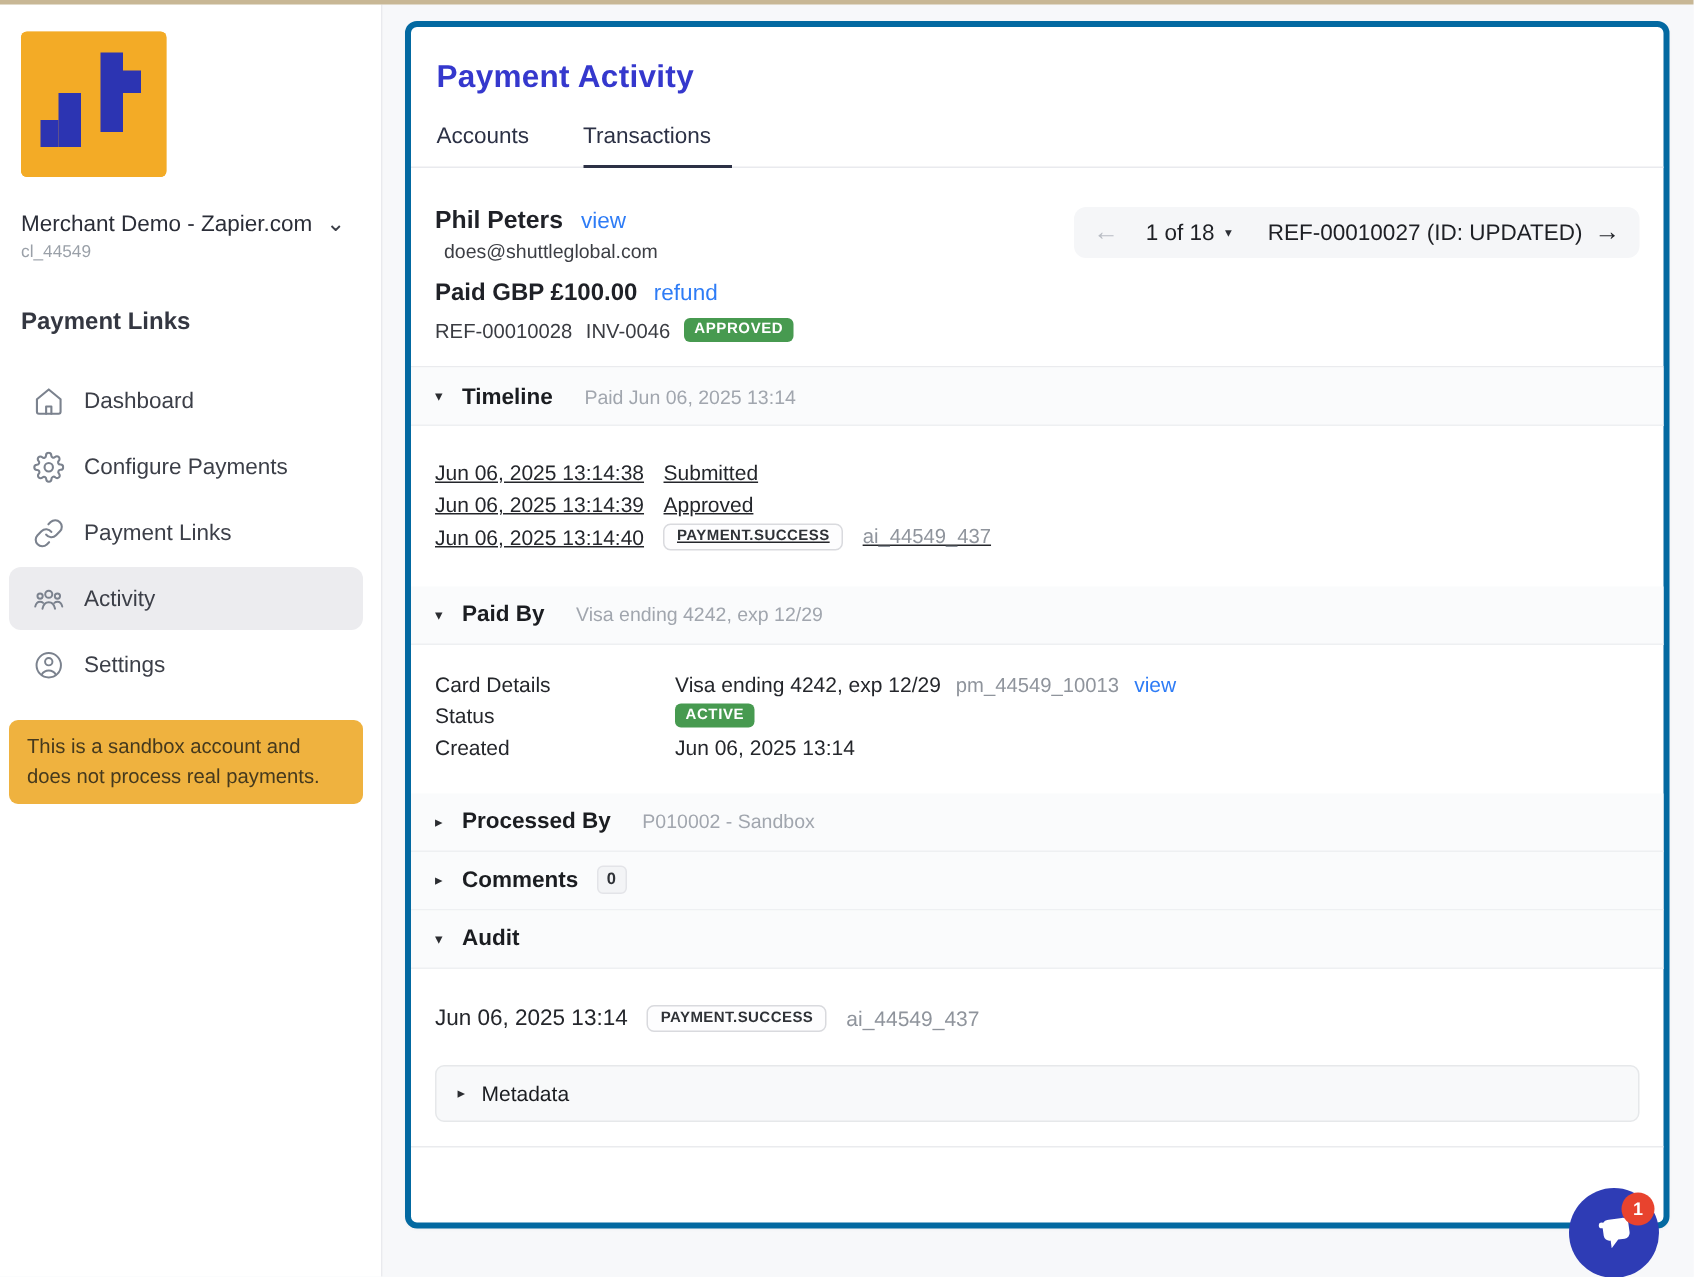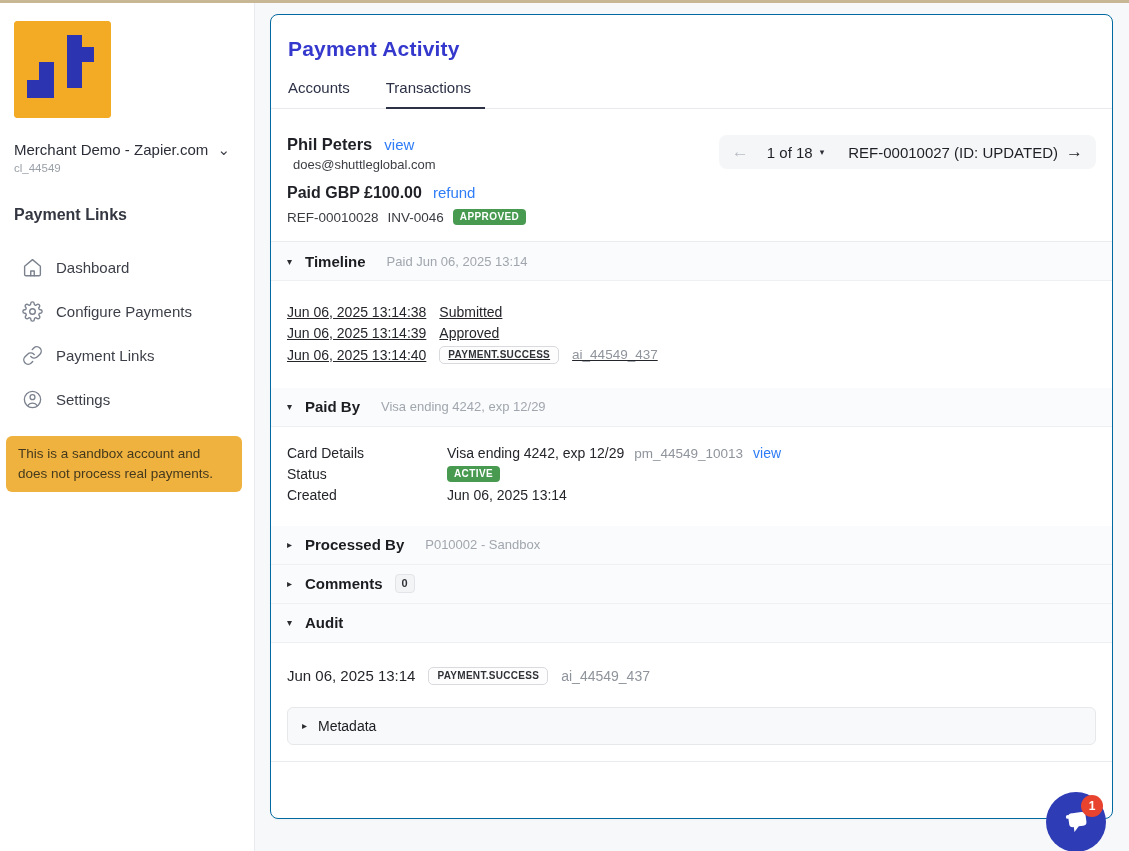--- a/index.html
+++ b/index.html
@@ -24,21 +24,21 @@
     padding-left:16px; border-radius:8px; cursor:pointer; }
   .nav-item.active { background:#ececef; }
   .nav-icon { width:21px; height:21px; color:#7b828e; margin-right:13px; flex:0 0 auto; display:flex; }
   .nav-icon svg { width:21px; height:21px; }
   .nav-label { font-size:15px; color:#3c3f48; }
   .sandbox-note { margin:16px 12px 0 6px; background:#efb23f; border-radius:6px;
     padding:8px 12px; font-size:13.5px; line-height:20px; color:#45391d; }
 
   
   .card { position:absolute; left:270px; top:14px; width:843px; height:805px;
-    background:#fff; border-radius:8px; border:1px solid #0369a1; box-shadow:0 1px 2px rgba(20,20,40,.03); }
+    background:#fff; border-radius:8px; border:4px solid #0369a1; box-shadow:0 1px 2px rgba(20,20,40,.03); }
   .card-header { padding:22px 17px 0 17px; border-bottom:1px solid #e9eaee; }
   .page-title { font-size:21px; font-weight:800; color:#3538cd; letter-spacing:.2px; }
   .tabs { display:flex; gap:22px; margin-top:18px; }
   .tab { font-size:15px; color:#2c3145; padding:0 14px 12px 0; position:relative; cursor:pointer; }
   .tab.active::after { content:""; position:absolute; left:0; right:0; bottom:-1px; height:2px; background:#2c3145; }
 
   .summary { position:relative; padding:26px 16px 16px 16px; }
   .cust-row { display:flex; align-items:baseline; gap:12px; }
   .cust-name { font-size:16.5px; font-weight:700; color:#1f2127; }
   .link { font-size:15px; color:#2e7cf6; cursor:pointer; }
@@ -149,20 +149,33 @@
     <div class="nav-item">
       <span class="nav-icon">
         <svg viewBox="0 0 24 24" fill="none" stroke="currentColor" stroke-width="1.6" stroke-linecap="round" stroke-linejoin="round">
           <path d="M10 13a5 5 0 0 0 7.54.54l3-3a5 5 0 0 0-7.07-7.07l-1.72 1.71"></path>
           <path d="M14 11a5 5 0 0 0-7.54-.54l-3 3a5 5 0 0 0 7.07 7.07l1.71-1.71"></path>
         </svg>
       </span>
       <span class="nav-label">Payment Links</span>
     </div>
 
+    <div class="nav-item active">
+      <span class="nav-icon">
+        <svg viewBox="0 0 24 24" fill="none" stroke="currentColor" stroke-width="1.5" stroke-linecap="round" stroke-linejoin="round">
+          <circle cx="12" cy="8.2" r="2.7"></circle>
+          <path d="M7.2 19.2c.6-3 2.4-4.9 4.8-4.9s4.2 1.9 4.8 4.9"></path>
+          <circle cx="5.4" cy="9.6" r="2"></circle>
+          <path d="M1.7 17.6c.5-2.3 1.9-3.7 3.7-3.7.9 0 1.7.3 2.3.9"></path>
+          <circle cx="18.6" cy="9.6" r="2"></circle>
+          <path d="M22.3 17.6c-.5-2.3-1.9-3.7-3.7-3.7-.9 0-1.7.3-2.3.9"></path>
+        </svg>
+      </span>
+      <span class="nav-label">Activity</span>
+    </div>
 
     <div class="nav-item">
       <span class="nav-icon">
         <svg viewBox="0 0 24 24" fill="none" stroke="currentColor" stroke-width="1.5" stroke-linecap="round" stroke-linejoin="round">
           <circle cx="12" cy="12" r="9.3"></circle>
           <circle cx="12" cy="9.3" r="2.8"></circle>
           <path d="M6.6 19.2a6.2 6.2 0 0 1 10.8 0"></path>
         </svg>
       </span>
       <span class="nav-label">Settings</span>

